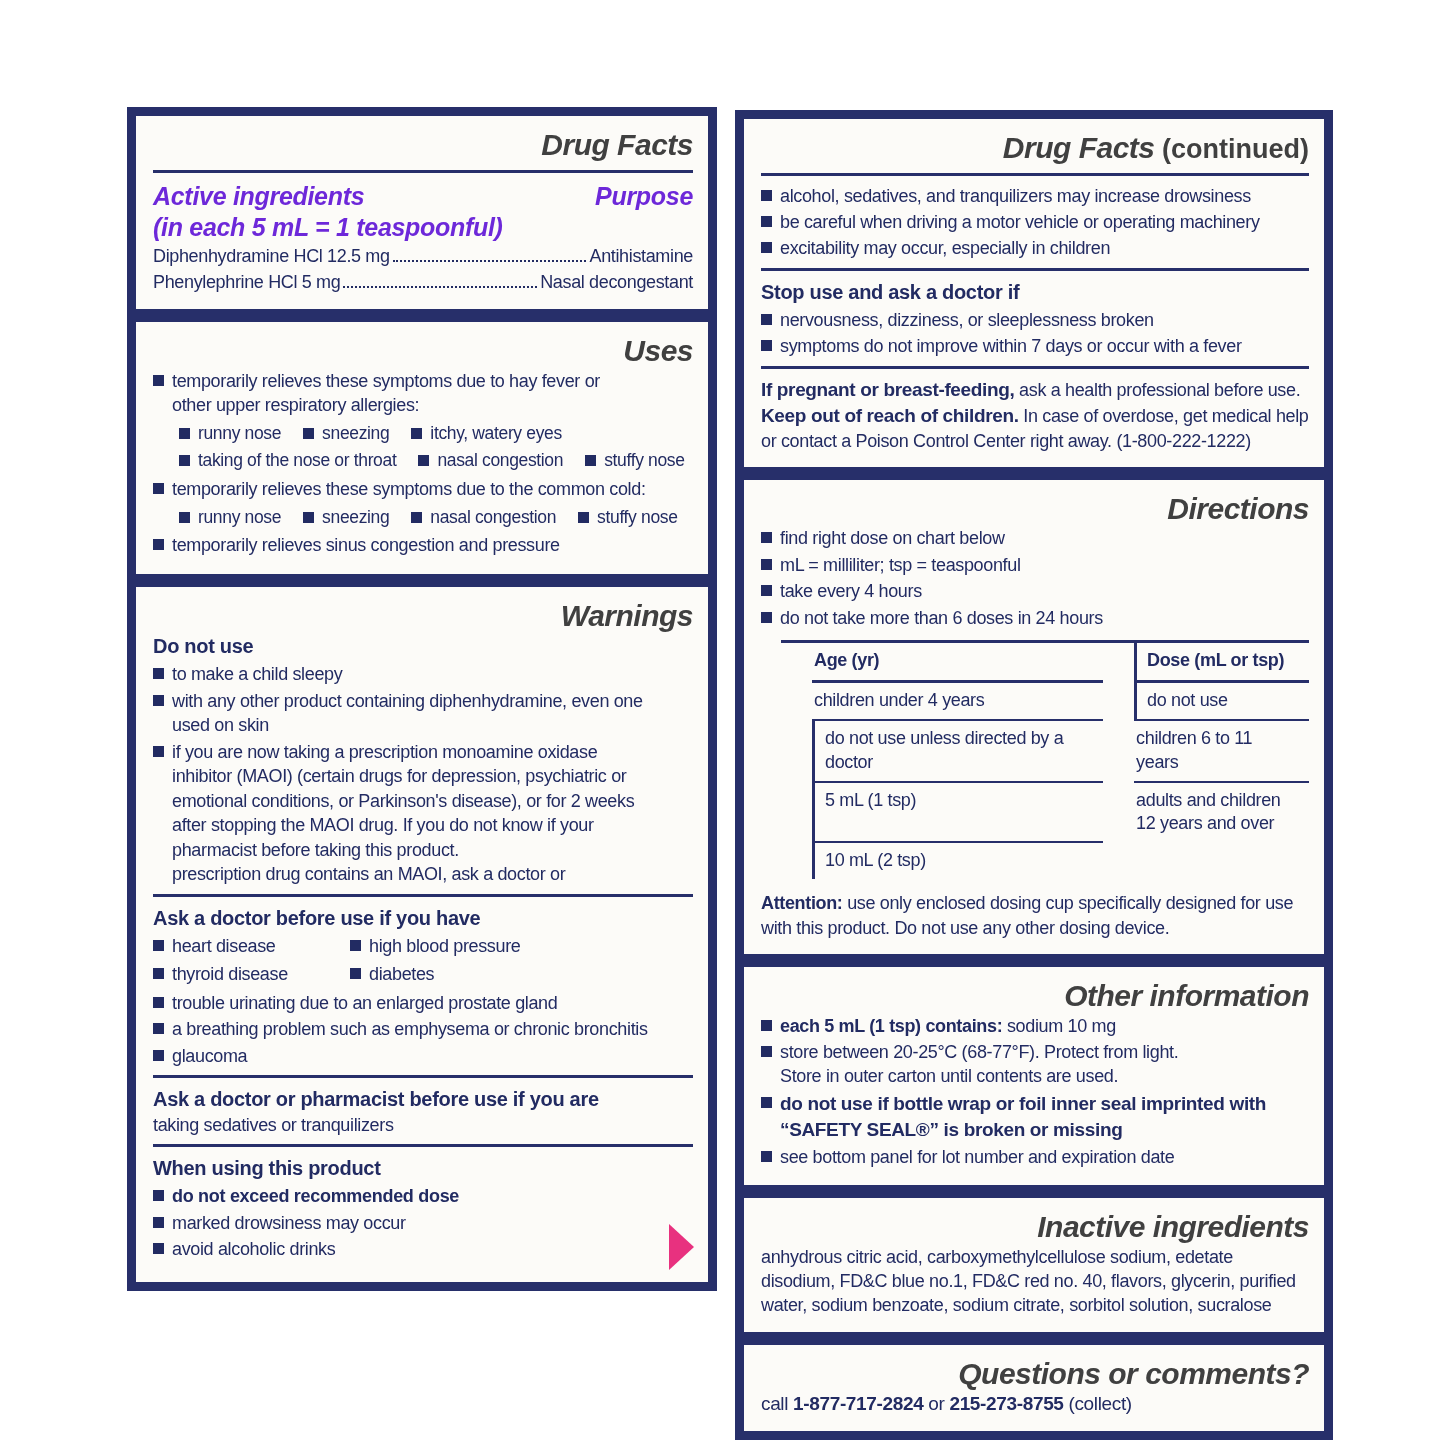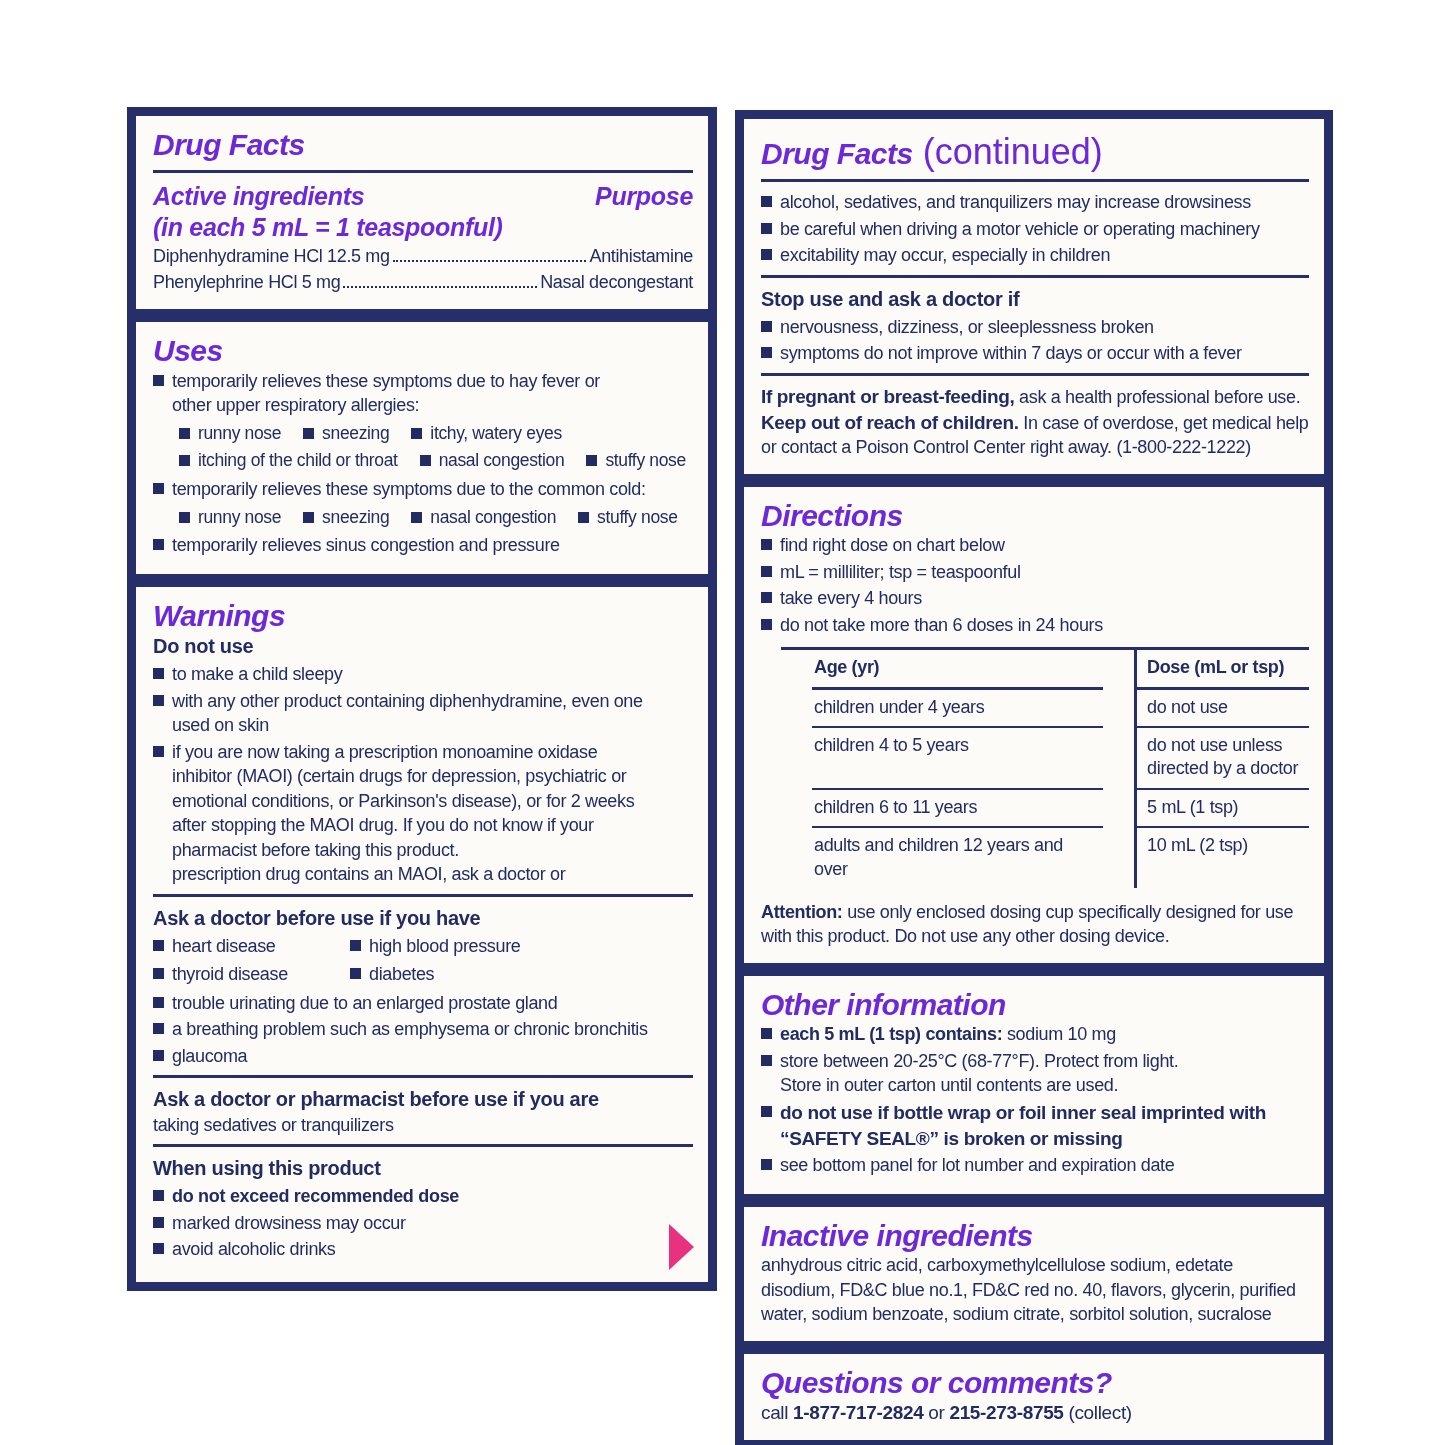--- a/index.html
+++ b/index.html
@@ -4,23 +4,23 @@
 <style>
   * { margin:0; padding:0; box-sizing:border-box; }
   html,body { width:1445px; height:1445px; background:#ffffff;
     font-family:"Liberation Sans","DejaVu Sans",sans-serif; color:#222b62; }
   body { position:relative; overflow:hidden; }
 
   .col { position:absolute; background:#272f6a; padding:9px;
          display:flex; flex-direction:column; gap:13px; }
   .panel { background:#fcfbf8; padding:12px 15px 14px 17px; position:relative; }
 
-  .title { color:#6d28d9; font-weight:bold; font-style:italic; font-size:30px;
-           line-height:1.15; letter-spacing:-0.5px; }
-  .title .cont { font-style:normal; font-weight:normal; font-size:36px; letter-spacing:0; }
+  .title { color:#404040; font-weight:bold; font-style:italic; font-size:30px;
+           line-height:1.15; letter-spacing:-0.5px;text-align:right; }
+  .title .cont { font-style:normal; font-weight:bold; font-size:27px; letter-spacing:0; }
   .subtitle { color:#6d28d9; font-weight:bold; font-style:italic; font-size:25px;
               line-height:1.25; letter-spacing:-0.3px; }
   .rule { border-top:3px solid #272f6a; margin:7px 0 8px 0; }
   .subhead { font-weight:bold; font-size:20px; line-height:1.35; letter-spacing:-0.3px; }
   .body-t { font-size:18px; line-height:1.36; letter-spacing:-0.35px; }
   .bd { font-weight:bold; }
 
   .ai-row { display:flex; justify-content:space-between; align-items:baseline; }
   .ing-row { display:flex; align-items:baseline; font-size:18px; letter-spacing:-0.35px;
              line-height:1.45; }
@@ -95,21 +95,21 @@
           <span>sneezing</span>
         </span>
       <span class="b">
           <span class="sq"></span>
           <span>itchy, watery eyes</span>
         </span>
     </div>
     <div class="brow body-t">
       <span class="b">
           <span class="sq"></span>
-          <span>itching of the child or throat</span>
+          <span>taking of the nose or throat</span>
         </span>
       <span class="b">
           <span class="sq"></span>
           <span>nasal congestion</span>
         </span>
       <span class="b">
           <span class="sq"></span>
           <span>stuffy nose</span>
         </span>
     </div>
@@ -274,21 +274,20 @@
     <div class="b body-t">
       <span class="sq"></span>
       <span class="tx">do not take more than 6 doses in 24 hours</span>
     </div>
 
     <div class="dose-table">
       <div class="cell hdr">Age (yr)</div>
       <div class="cell hdr c2">Dose (mL or tsp)</div>
       <div class="cell">children under 4 years</div>
       <div class="cell c2">do not use</div>
-      <div class="cell">children 4 to 5 years</div>
       <div class="cell c2">do not use unless directed by a doctor</div>
       <div class="cell">children 6 to 11 years</div>
       <div class="cell c2">5 mL (1 tsp)</div>
       <div class="cell last">adults and children 12 years and over</div>
       <div class="cell c2 last">10 mL (2 tsp)</div>
     </div>
 
     <div class="body-t">
       <span class="bd">Attention:</span><span> use only enclosed dosing cup specifically designed for use with this product. Do not use any other dosing device.</span>
     </div>

